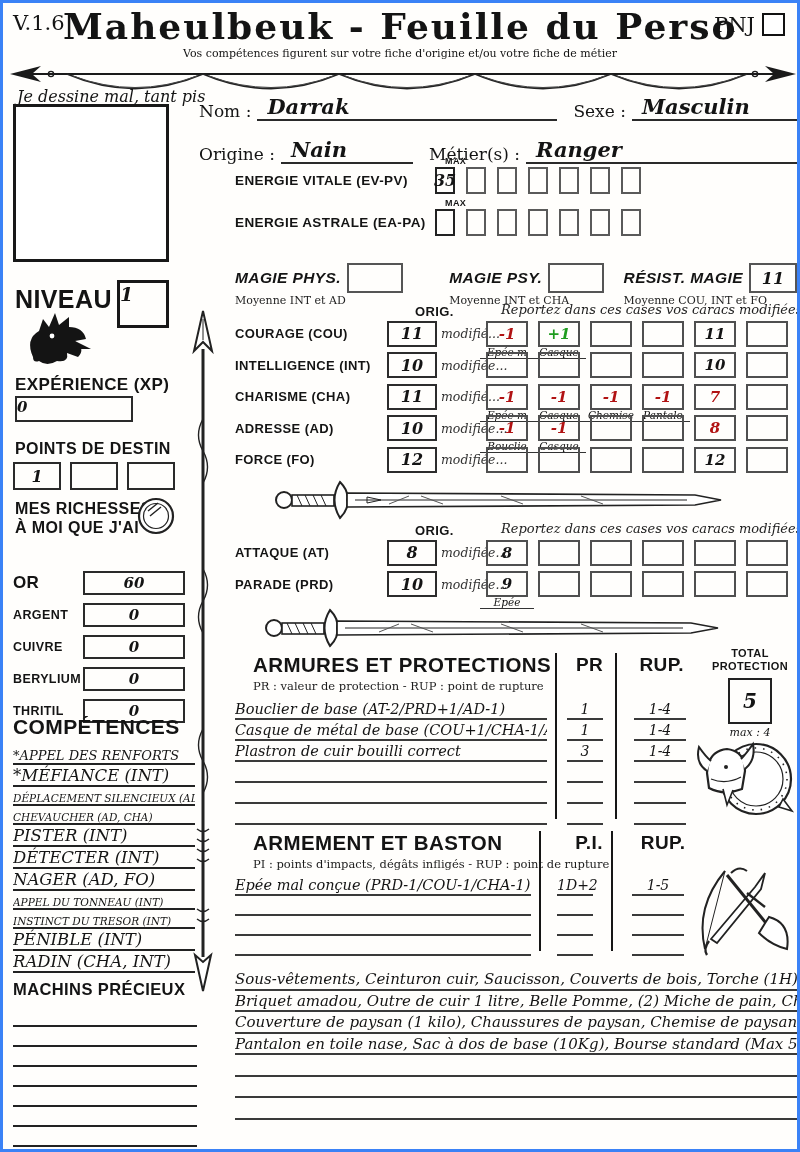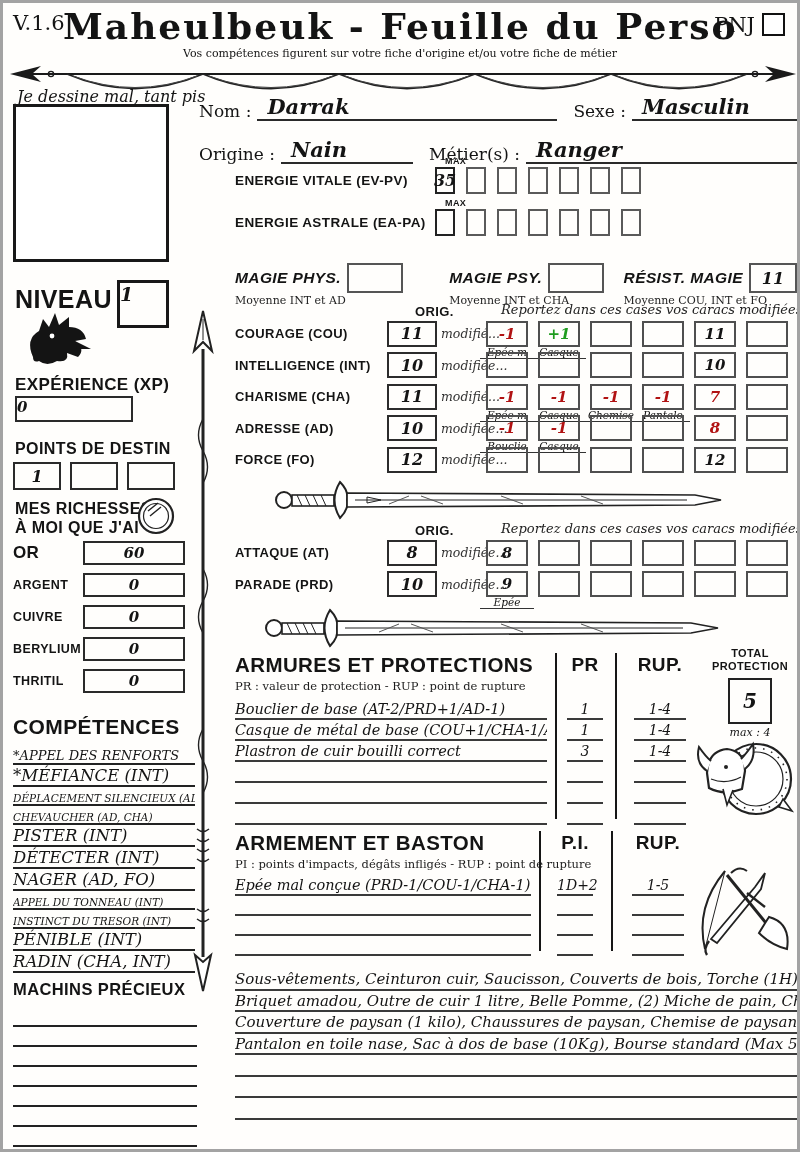--- a/index.html
+++ b/index.html
@@ -1,18 +1,18 @@
 <!DOCTYPE html>
 <html><head>
 <meta charset="utf-8">
 <style>
   *{box-sizing:border-box;margin:0;padding:0;}
   html,body{width:800px;height:1152px;}
   body{background:#fff;}
-  .page{position:relative;width:800px;height:1152px;background:#fffefc;border:3px solid #a3a3a3;
+  .page{position:relative;width:800px;height:1152px;background:#fffefc;border:3px solid #3b82f6;
         font-family:"Liberation Sans",sans-serif;color:#141414;overflow:hidden;}
   .abs{position:absolute;}
   .disp{font-family:"Liberation Sans",sans-serif;font-weight:bold;letter-spacing:.4px;}
   .hand,.e-box,.s-orig,.s-box,.m-box2,.d-box,#niveau-box,#xp-box,.t-val,.t-name,.tp-box,.mg-box,.id-val,.eq-line,.skill,.tag,.s-mod
     {font-family:"DejaVu Serif",serif;font-style:italic;}
 
   
   #version{left:10px;top:8px;font-family:"DejaVu Serif",serif;font-size:21px;}
   #title{left:60px;right:60px;top:2px;text-align:center;font-family:"DejaVu Serif",serif;font-weight:bold;font-size:36px;letter-spacing:2px;white-space:nowrap;}
   #pnj{right:12px;top:10px;display:flex;gap:7px;align-items:flex-start;}
@@ -27,21 +27,21 @@
   #niveau-label{left:12px;top:282px;font-size:25px;}
   #niveau-box{left:114px;top:277px;width:52px;height:48px;border:3px solid #181818;font-size:19px;font-weight:bold;}
   #dragon{left:20px;top:306px;}
   #xp-label{left:12px;top:372px;font-size:17px;}
   #xp-box{left:12px;top:393px;width:118px;height:26px;border:2.5px solid #2a2a2a;font-size:15px;font-weight:bold;}
   #destin-label{left:12px;top:437px;font-size:16px;}
   #destin-boxes{left:10px;top:459px;display:flex;gap:9px;}
   .d-box{width:48px;height:28px;border:2.5px solid #2a2a2a;font-size:16px;font-weight:bold;display:flex;align-items:center;justify-content:center;}
   #rich-label{left:12px;top:496px;font-size:16px;line-height:1.2;}
   #coin{left:133px;top:493px;}
-  #money-rows{left:10px;top:538px;width:172px;}
+  #money-rows{left:10px;top:568px;width:172px;}
   .m-row{display:flex;align-items:center;height:24px;margin-bottom:8px;}
   .m-label{width:70px;font-size:12.5px;}
   .m-big{font-size:17px;}
   .m-box2{flex:1;height:24px;border:2.5px solid #2a2a2a;font-size:15px;font-weight:bold;display:flex;align-items:center;justify-content:center;}
   #comp-label{left:10px;top:712px;font-size:21px;}
   #skills{left:10px;top:742px;width:182px;}
   .skill{border-bottom:2px solid #222;white-space:nowrap;overflow:hidden;display:flex;align-items:flex-end;}
   .sz-l{font-size:16.5px;height:22px;}
   .sz-m{font-size:13px;height:20px;}
   .sz-s{font-size:10.5px;height:19px;}
@@ -99,21 +99,21 @@
   #sword2{left:258px;top:600px;}
 
   
   .tbl{position:absolute;}
   #armures{left:232px;top:650px;width:470px;height:172px;}
   #armement{left:232px;top:828px;width:470px;height:126px;}
   .vl{position:absolute;top:0;bottom:6px;width:2px;background:#161616;}
   #avl1{left:320px;}#avl2{left:380px;}
   #wvl1{left:304px;}#wvl2{left:376px;}
   .t-head{display:flex;align-items:flex-start;}
-  .t-title-blk{width:320px;}
+  .t-title-blk{width:320px;margin-left:18px;}
   #armement .t-title-blk{width:304px;}
   .t-title{font-size:20.5px;white-space:nowrap;}
   .t-sub{font-size:11.5px;font-family:"DejaVu Serif",serif;margin-top:2px;color:#1c1c1c;white-space:nowrap;}
   .t-colhead{font-size:19px;text-align:center;padding-top:1px;}
   .ch-pr{width:60px;}.ch-rup{width:90px;}
   #armement .ch-pr{width:72px;}#armement .ch-rup{width:94px;}
   #armor-rows{margin-top:6px;}
   #weapon-rows{margin-top:5px;}
   .t-row{display:flex;align-items:flex-end;height:21px;}
   #weapon-rows .t-row{height:20px;}

